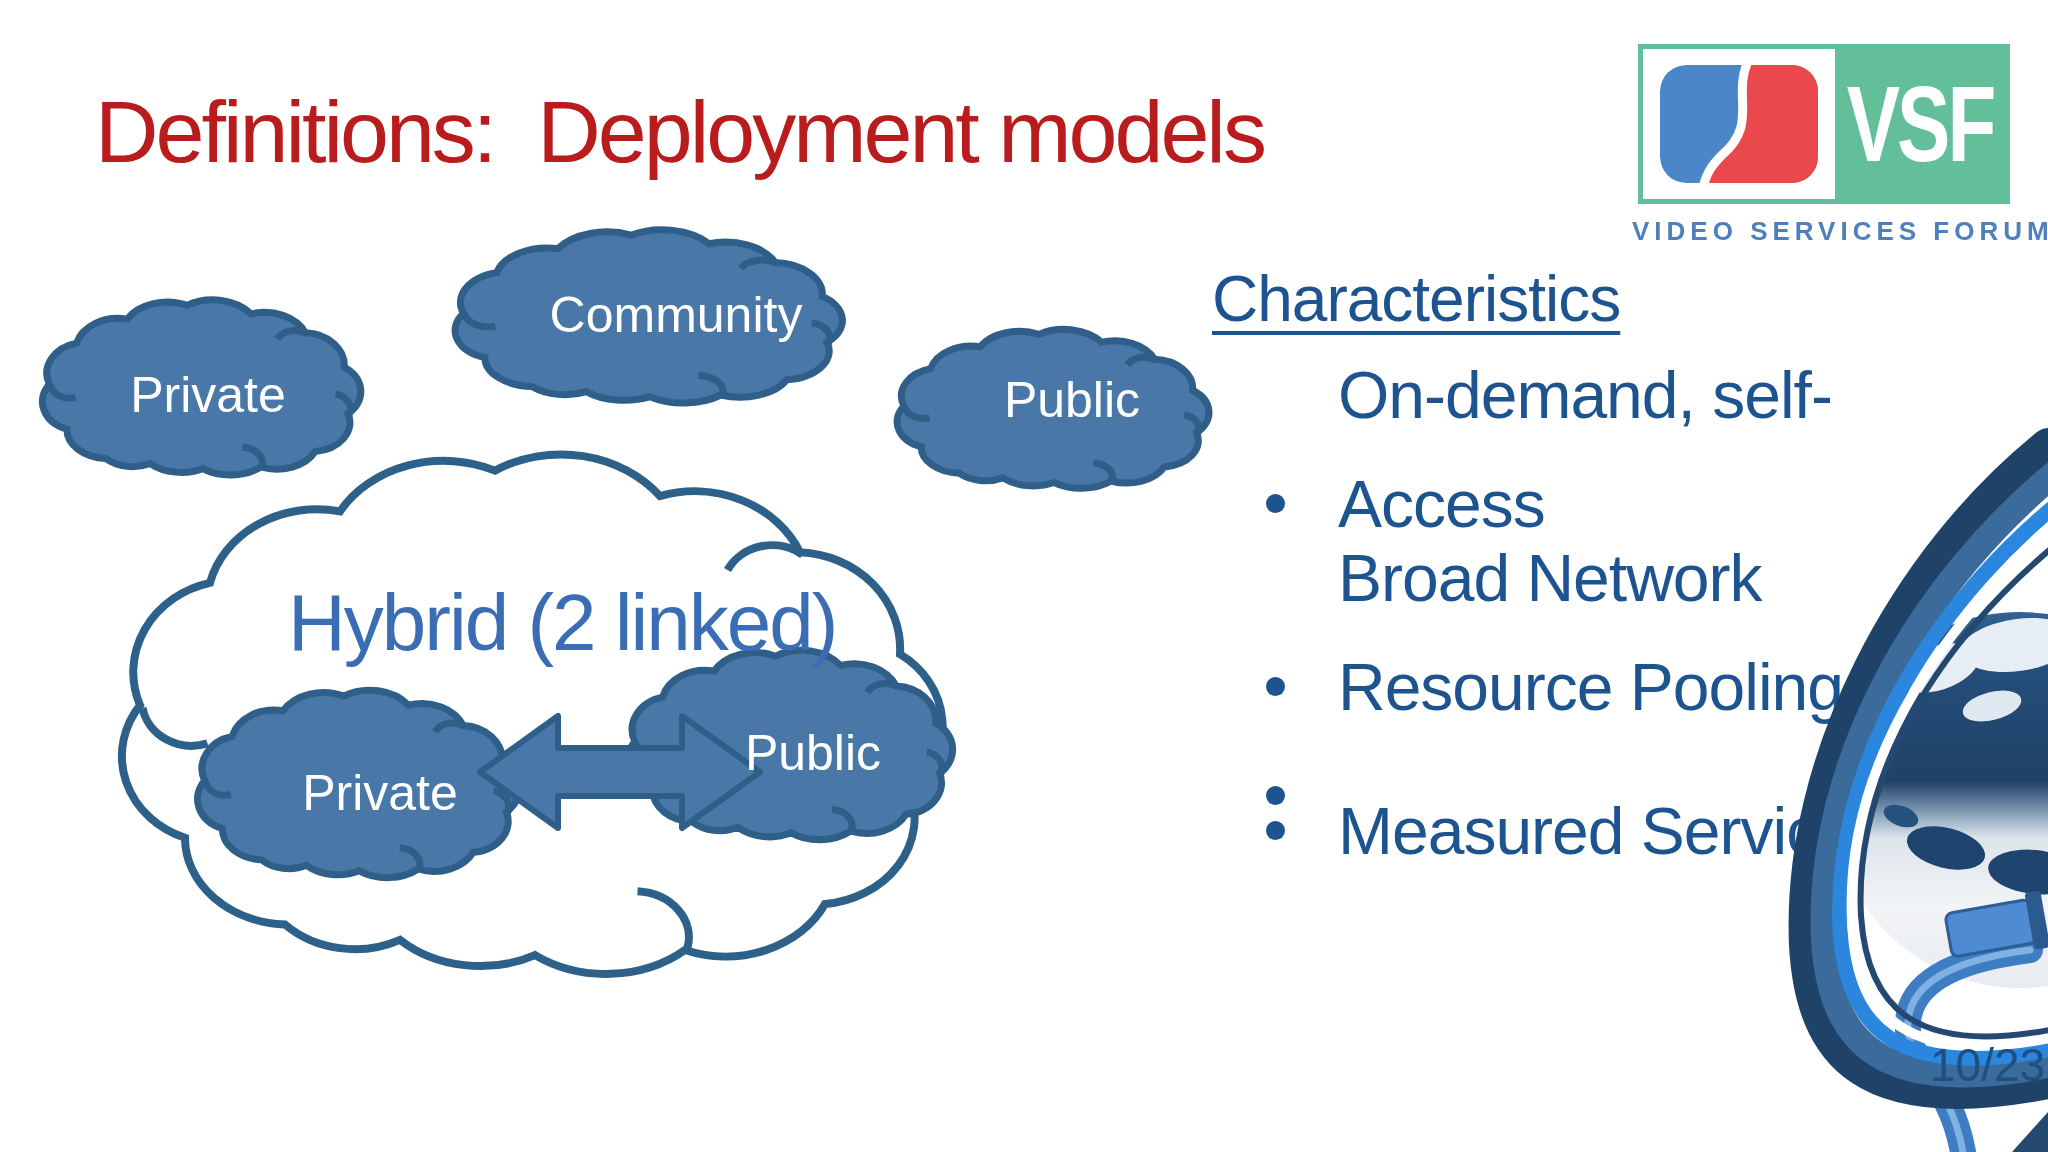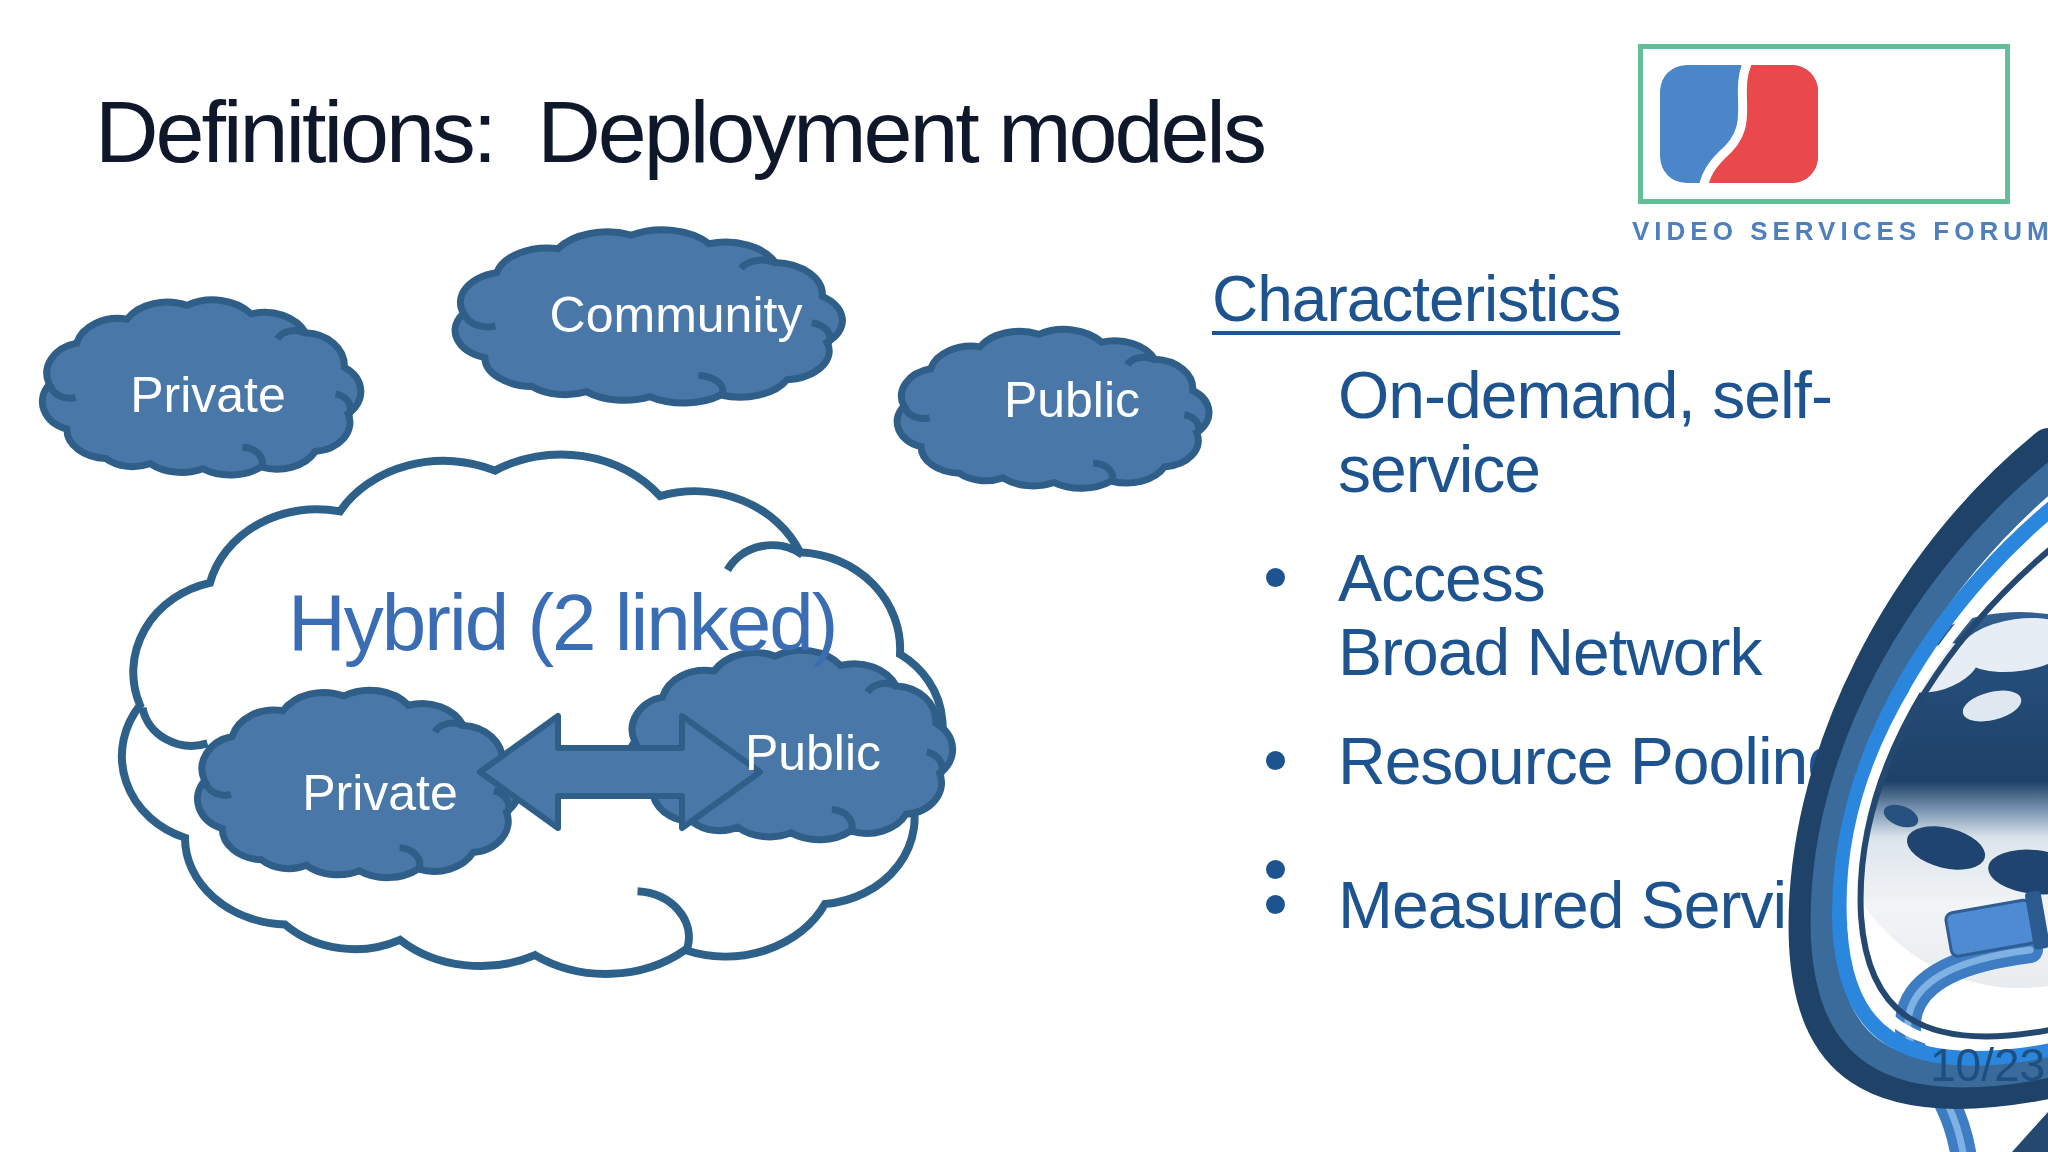--- a/index.html
+++ b/index.html
@@ -4,21 +4,21 @@
 <style>
   html,body{margin:0;padding:0;background:#888;}
   .slide{
     position:relative;width:2048px;height:1152px;background:#ffffff;overflow:hidden;
     font-family:"Liberation Sans", sans-serif;
   }
   
   .title{
     position:absolute;left:95px;top:88px;
     font-size:88px;letter-spacing:-3px;line-height:1;
-    color:#0f172a;white-space:pre;
+    color:#b91c1c;white-space:pre;
   }
   
   .vsf-box{
     position:absolute;left:1638px;top:44px;width:362px;height:150px;
     border:5px solid #63BF9A;background:#fff;display:flex;
   }
   .vsf-iconcell{flex:0 0 192px;display:flex;align-items:center;justify-content:center;background:#fff;}
   .vsf-namecell{flex:1;background:#63BF9A;display:flex;align-items:center;justify-content:center;overflow:hidden;}
   .vsf-acronym{
     color:#fff;font-weight:bold;font-size:108px;line-height:1;
@@ -108,31 +108,33 @@
               <clipPath id="ic">
                 <rect x="0" y="0" width="158" height="118" rx="26"></rect>
               </clipPath>
             </defs>
           <g clip-path="url(#ic)">
             <rect x="0" y="0" width="158" height="118" rx="26" fill="#4B86C8"></rect>
             <path d="M90,-8 C70,30 100,58 62,90 C52,100 46,108 42,126 L166,126 L166,-8 Z" fill="#E9494D" stroke="#FFFFFF" stroke-width="9"></path>
           </g>
         </svg>
       </div>
+      <div class="vsf-namecell">
+        <span class="vsf-acronym">VSF</span>
+      </div>
     </div>
     <div class="vsf-caption">VIDEO SERVICES FORUM</div>
 
     <div class="chars-heading">Characteristics</div>
 
     <div class="chars-list">
       <div class="chars-item no-bullet">
         <div class="dot"></div>
         <div class="li-text">
           <span>On-demand, self-</span>
-          <span>service</span>
         </div>
       </div>
       <div class="chars-item">
         <div class="dot"></div>
         <div class="li-text">
           <span>Access</span>
           <span>Broad Network</span>
         </div>
       </div>
       <div class="chars-item">

